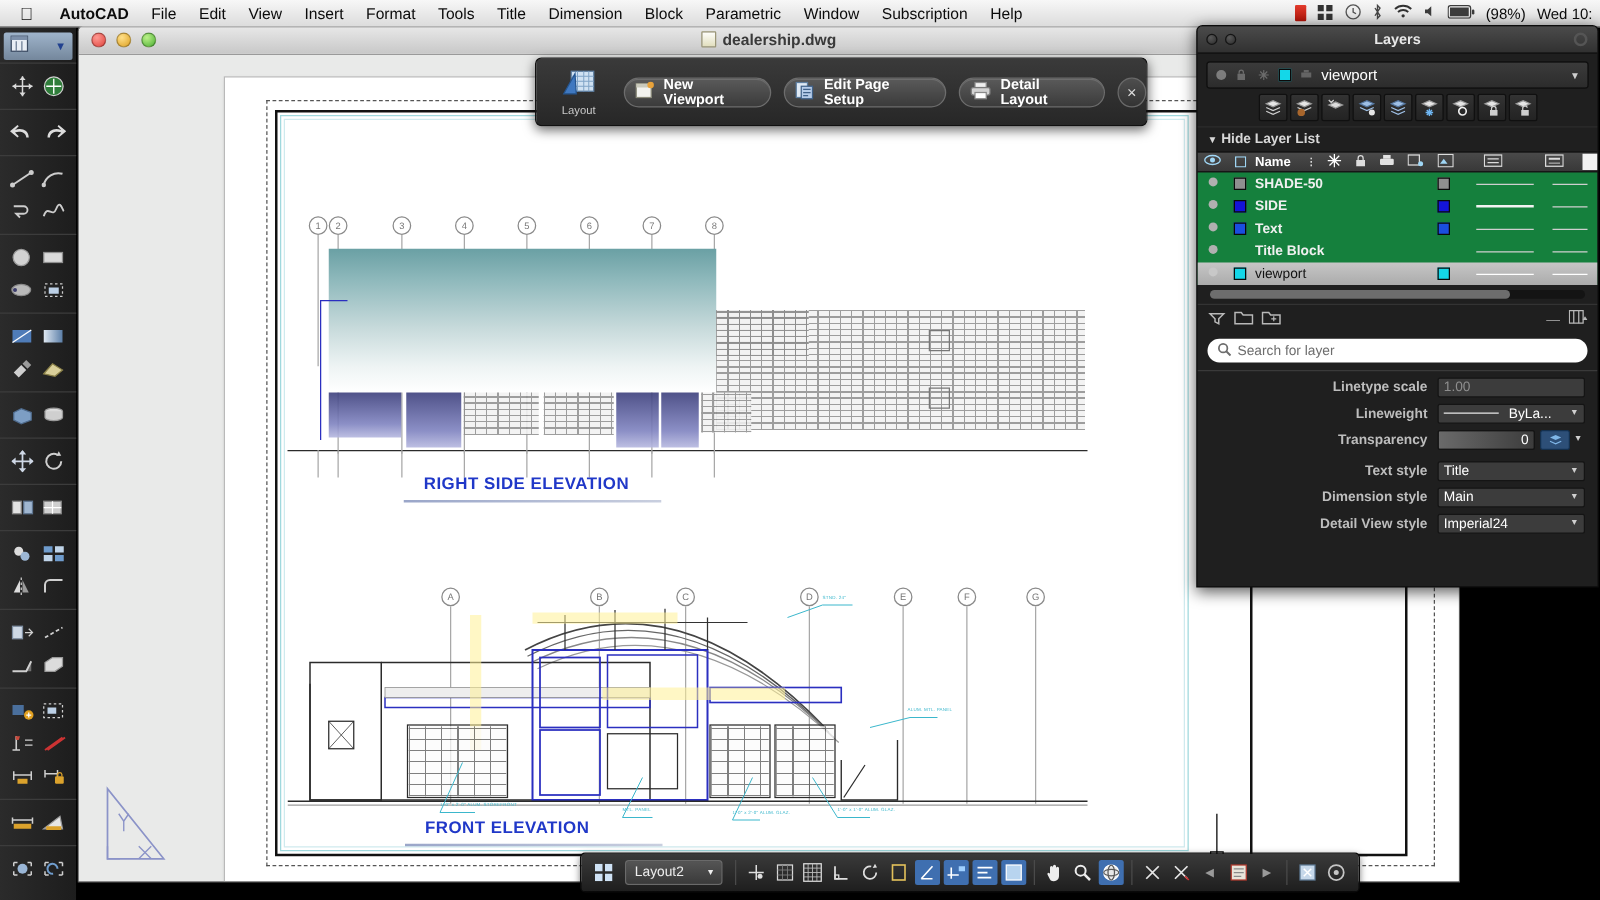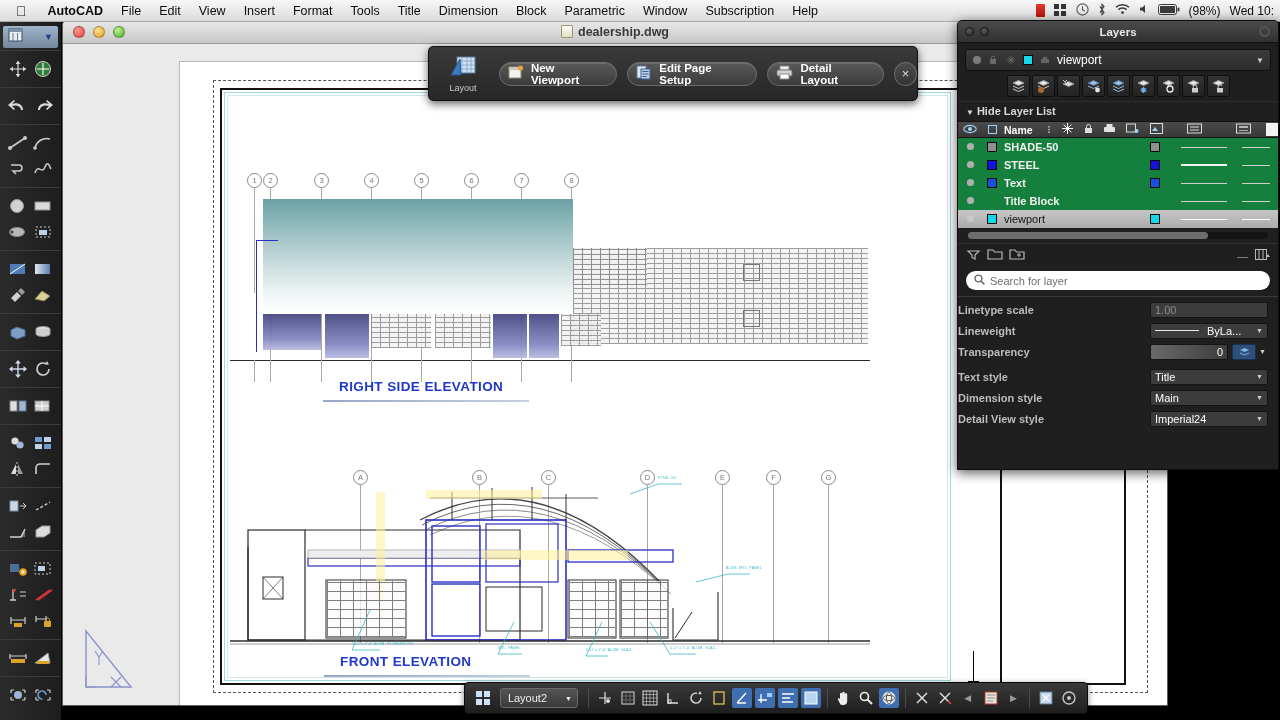--- a/index.html
+++ b/index.html
@@ -189,21 +189,21 @@
   .ltline{ width:46px; height:1px; background:#cfcfcf; }
   .lwline{ width:28px; height:1px; background:#cfcfcf; }
   .hscroll{ height:7px; margin:4px 10px 0 10px; border-radius:4px; background:#141414; }
   .hscroll i{ display:block; height:7px; width:80%; border-radius:4px; background:#6d6d6d; }
   .lyr-bottom{ display:flex; align-items:center; gap:6px; height:24px; padding:0 8px;
     border-top:1px solid #333; margin-top:4px; }
   .searchbar{ margin:4px 8px 6px 8px; height:19px; border-radius:10px; background:#fff;
     display:flex; align-items:center; padding:0 8px; gap:5px; color:#6d6d6d; font-size:11px; }
   .props{ border-top:1px solid #3a3a3a; padding-top:2px; }
   .prow{ display:flex; align-items:center; height:21px; padding:0 10px 0 0; }
-  .plabel{ width:192px; padding-right:8px; color:#bdbdbd; font-size:11px; font-weight:bold; }
+  .plabel{ width:192px; text-align:right; padding-right:8px; color:#bdbdbd; font-size:11px; font-weight:bold; }
   .pfield{ flex:1; height:16px; background:#3c3c3c; border:1px solid #141414; border-radius:2px;
     display:flex; align-items:center; padding:0 4px; font-size:11px; color:#fff; }
   .pfield.dim{ color:#8e8e8e; }
   .pfield .caret{ margin-left:auto; font-size:7px; color:#cfcfcf; }
   .section-hdr{ padding:4px 0 3px 9px; font-weight:bold; color:#efefef; font-size:11px; }
 </style>
 </head>
 <body>
 
 <div id="menubar">
@@ -1137,21 +1137,21 @@
           <span class="lwline"></span>
         </span>
     </div>
     <div class="lyr-row">
       <span class="c-eye"><svg width="9" height="9" viewBox="0 0 9 9">
             <circle cx="4.5" cy="4.5" r="3.6" fill="#b0b0b0"></circle>
           </svg></span>
       <span class="c-sw">
           <span class="sw" style="background:#1414d8;"></span>
         </span>
-      <span class="c-name">STEEL</span>
+      <span class="c-name">SIDE</span>
       <span class="c-color">
           <span class="sw" style="background:#1414d8;"></span>
         </span>
       <span class="c-lt">
           <span class="ltline" style="background:#f2f2f2;height:2px;"></span>
         </span>
       <span class="c-lw">
           <span class="lwline"></span>
         </span>
     </div>

